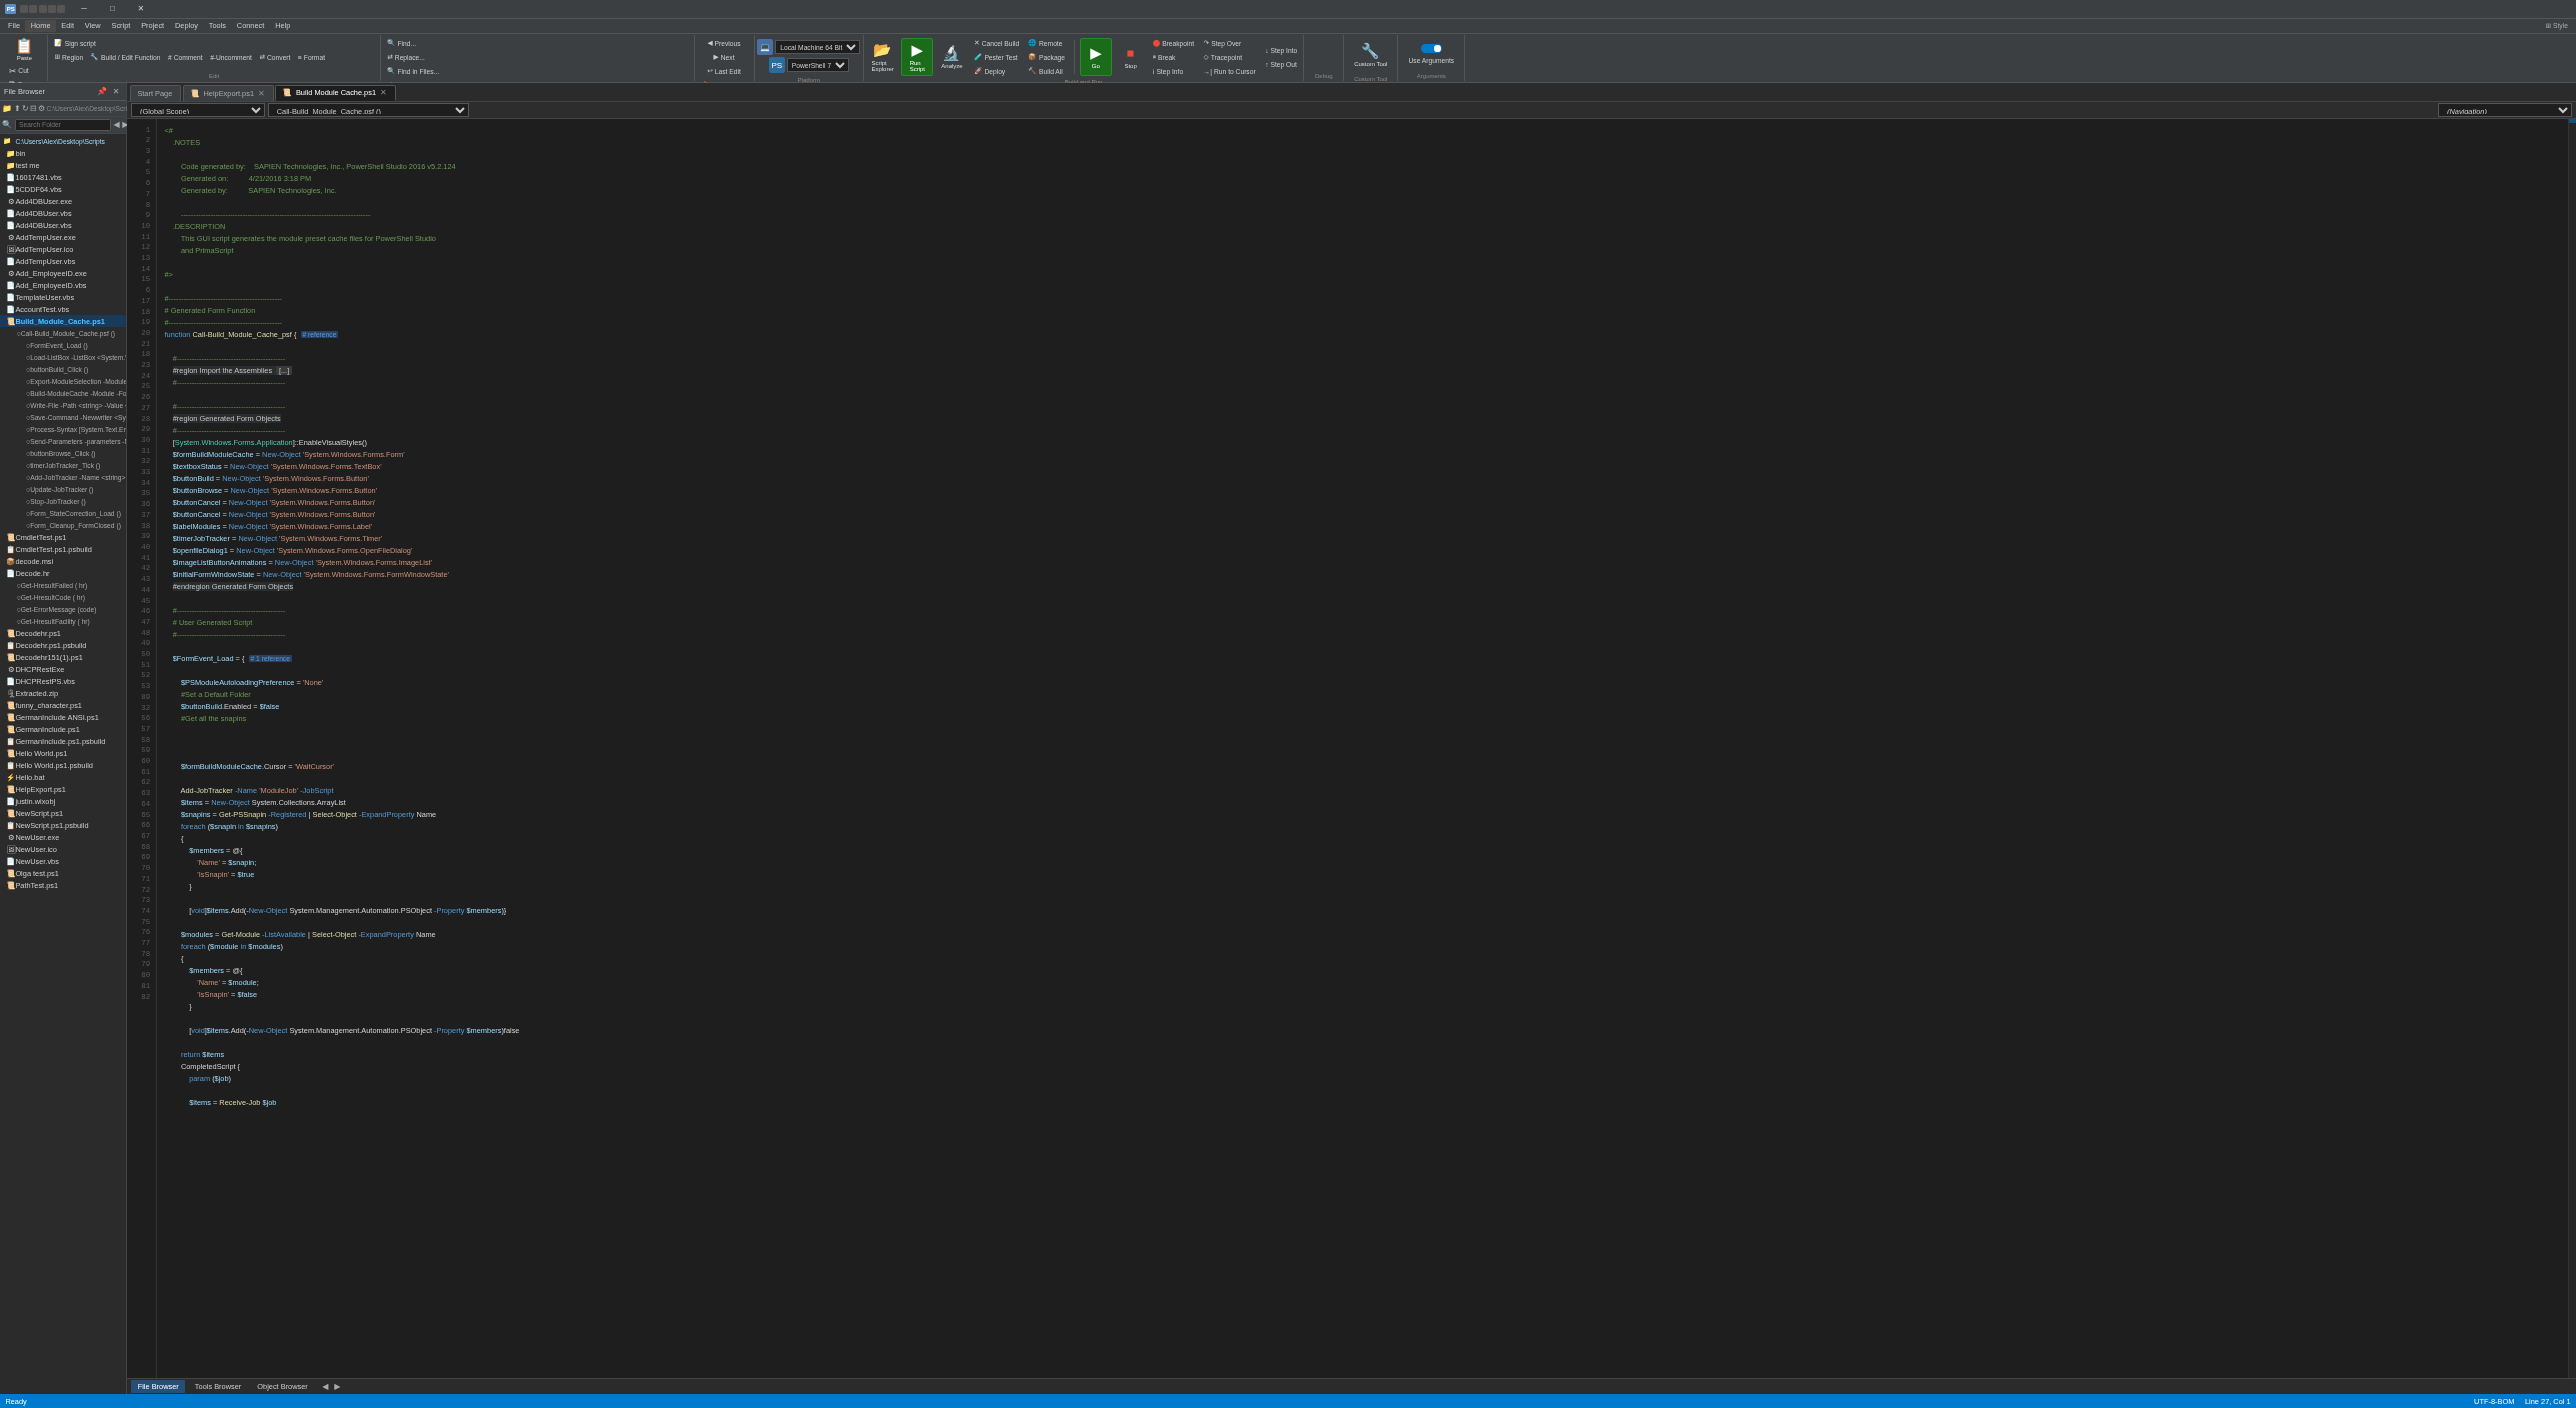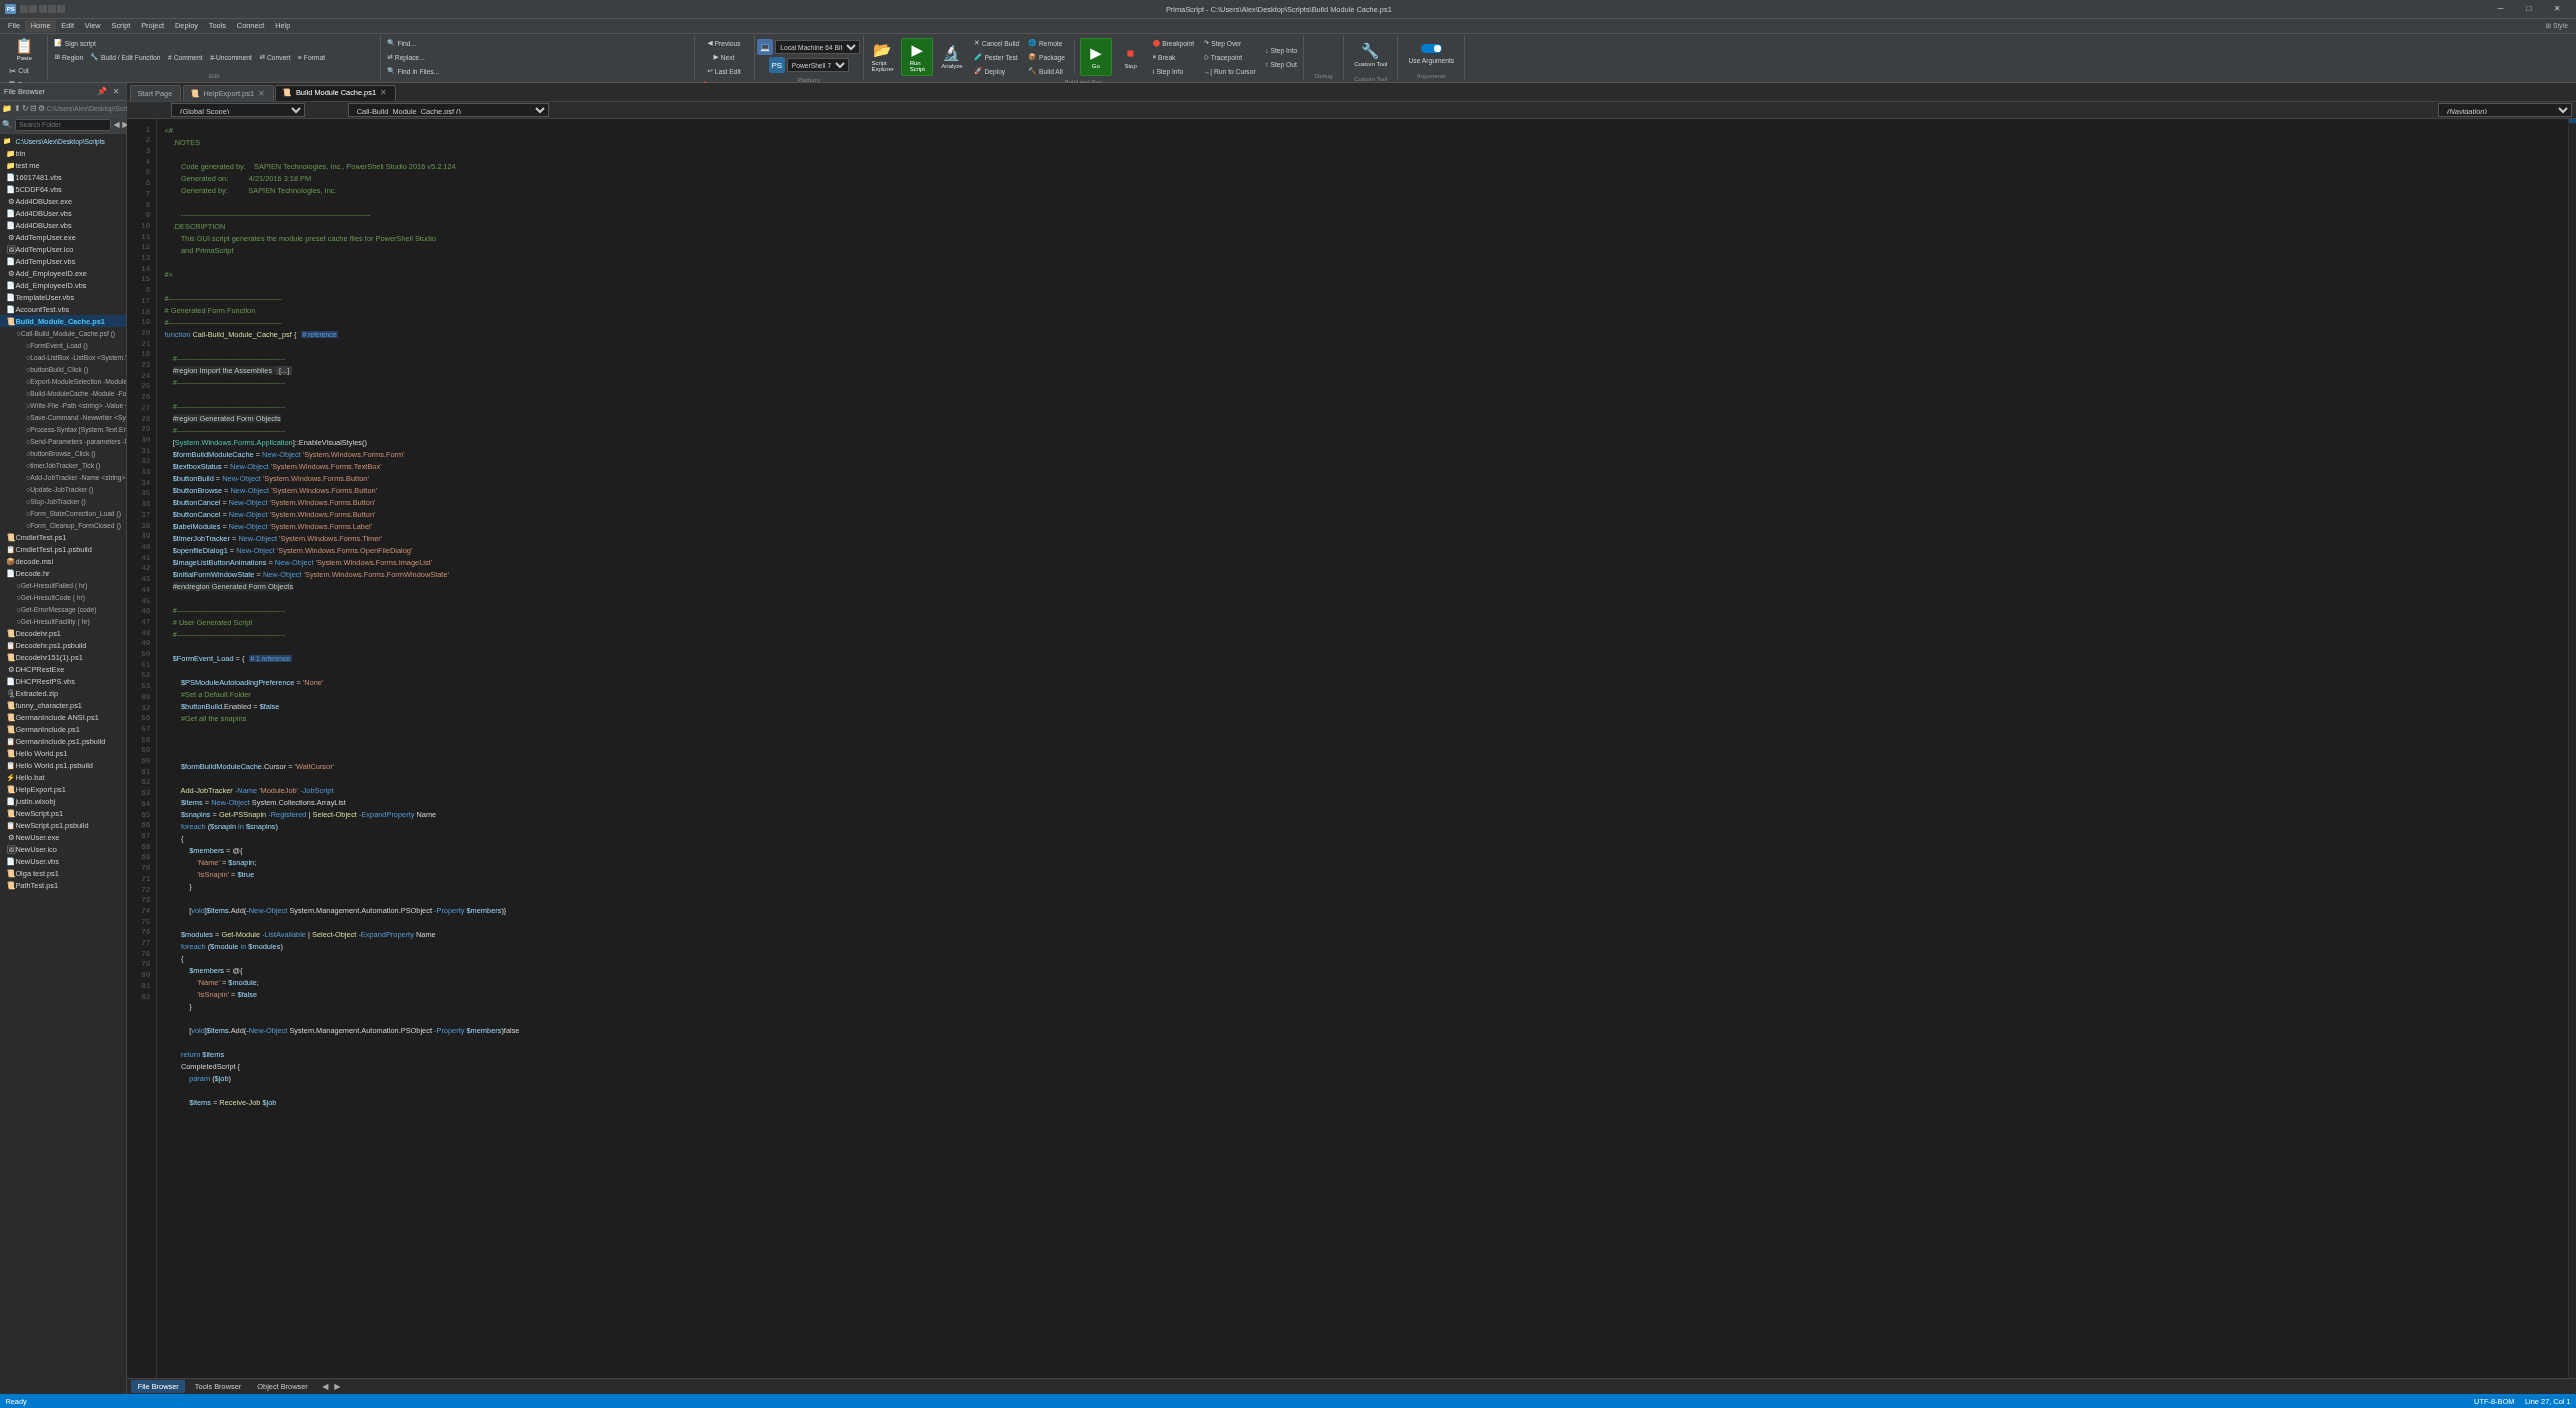--- a/index.html
+++ b/index.html
@@ -233,21 +233,20 @@
       flex-shrink: 0;
     }
     .scope-select {
       background: #1e1e1e;
       border: 0.7px solid #555;
       color: #ccc;
       padding: 1.3px 4px;
       font-size: 7.4px;
       height: 13.4px;
       cursor: pointer;
-      margin-left: 40px;
     }
     .scope-select-wide { width: 134px; }
     .scope-select-medium { width: 201px; }
     .scope-select-nav { width: 134px; }
 
     
     #code-editor {
       flex: 1;
       background: #1e1e1e;
       display: flex;
@@ -428,21 +427,20 @@
 
 <div id="title-bar">
   <div class="app-icon">PS</div>
   <div style="display:flex;gap:1.3px;margin-right:5.4px;">
     <div style="width:8px;height:8px;background:#555;border-radius:1.3px;cursor:pointer;"></div>
     <div style="width:8px;height:8px;background:#555;border-radius:1.3px;cursor:pointer;"></div>
     <div style="width:8px;height:8px;background:#555;border-radius:1.3px;cursor:pointer;"></div>
     <div style="width:8px;height:8px;background:#555;border-radius:1.3px;cursor:pointer;"></div>
     <div style="width:8px;height:8px;background:#555;border-radius:1.3px;cursor:pointer;"></div>
   </div>
-  <div class="title-text">PrimaScript - C:\Users\Alex\Desktop\Scripts\Build Module Cache.ps1</div>
   <div class="window-controls">
     <button class="win-btn">─</button>
     <button class="win-btn">□</button>
     <button class="win-btn close">✕</button>
   </div>
 </div>
 
 <div id="menu-bar">
   <div class="menu-item">File</div>
   <div class="menu-item" style="background:#4a4a4a;">Home</div>

